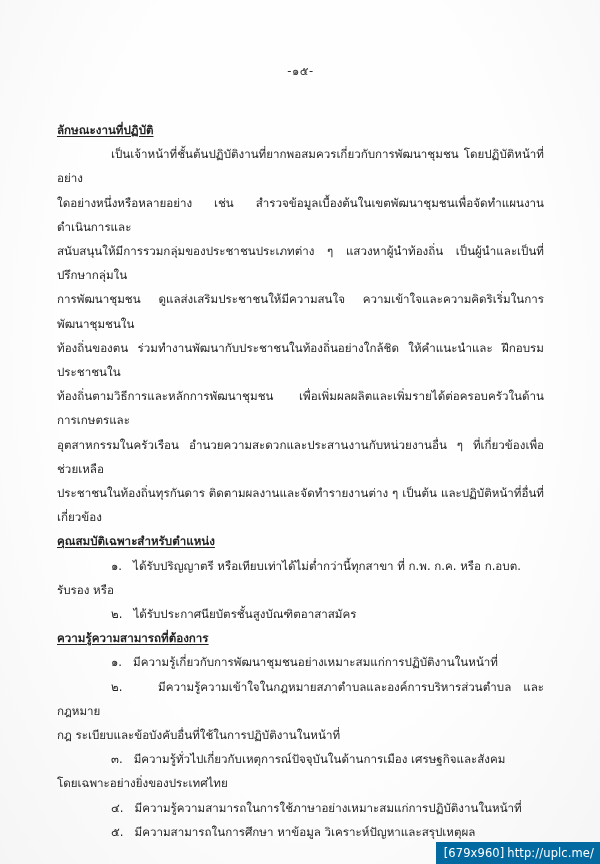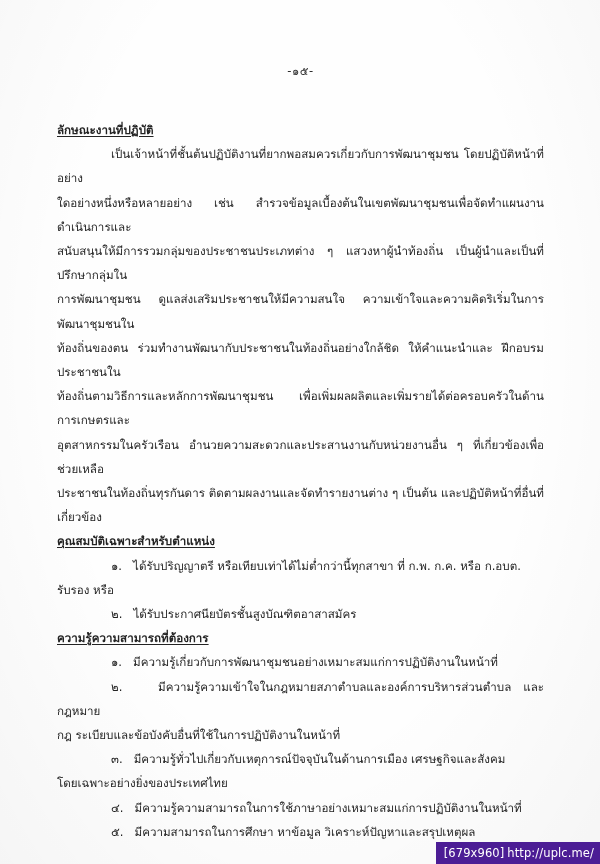--- a/index.html
+++ b/index.html
@@ -95,21 +95,21 @@
     text-indent: 0;
   }
   .gap-md { display: block; height: 26px; }
 
   
   .watermark-bar {
     position: absolute;
     right: 0;
     bottom: 0;
     height: 22px;
-    background: #4c1d95;
+    background: #0369a1;
     color: #ffffff;
     font-family: "DejaVu Sans", "Liberation Sans", sans-serif;
     font-size: 11.5px;
     line-height: 22px;
     padding: 0 6px 0 8px;
     white-space: nowrap;
     letter-spacing: 0.1px;
   }
   .watermark-bar .dim-label { margin-right: 3px; }
 </style>

